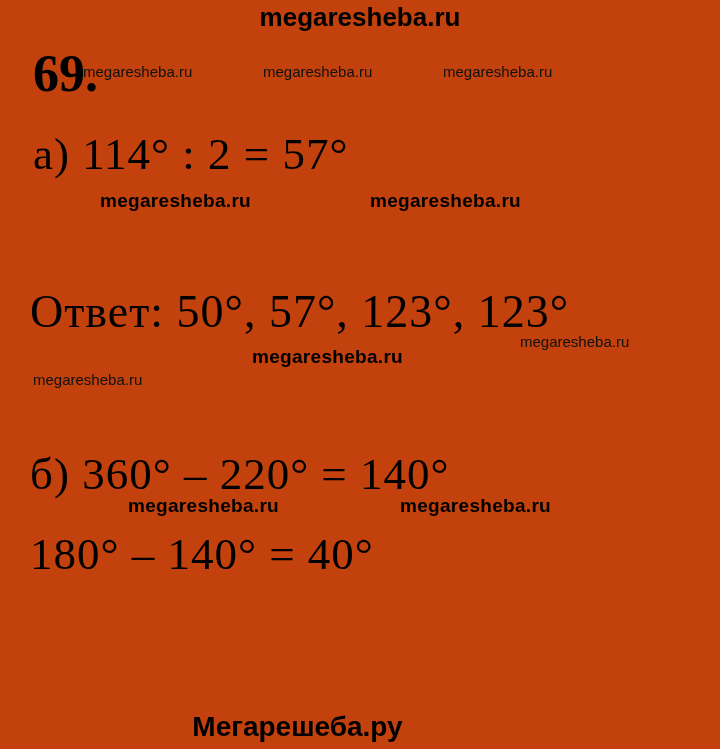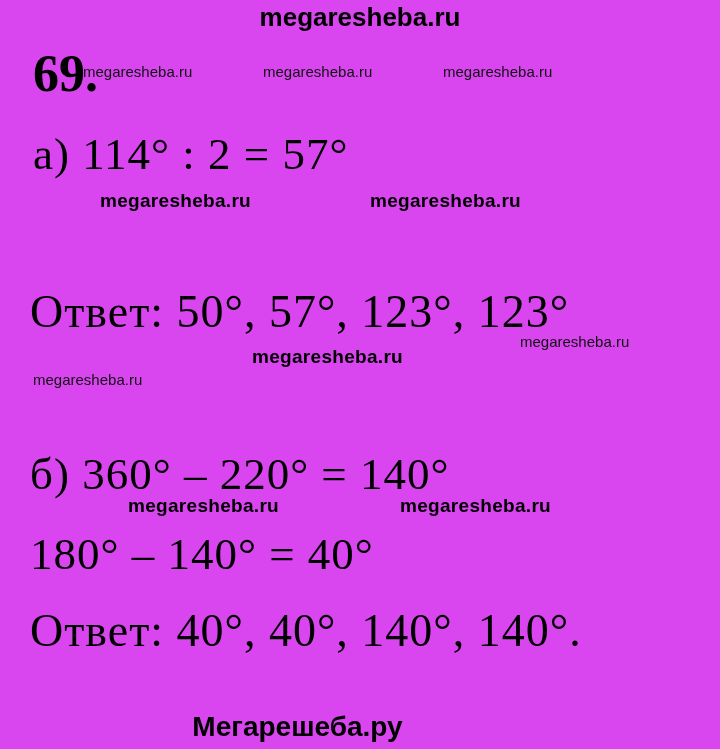--- a/index.html
+++ b/index.html
@@ -4,21 +4,21 @@
 <style>
   html, body {
     margin: 0;
     padding: 0;
     background: #ffffff;
   }
   .page {
     position: relative;
     width: 720px;
     height: 749px;
-    background: #d946ef;
+    background: #c2410c;
     overflow: hidden;
     font-family: "Liberation Serif", serif;
     color: #000000;
   }
   .abs { position: absolute; white-space: nowrap; }
   
   .eq {
     font-family: "Liberation Serif", serif;
     font-size: 45px;
     line-height: 1.05;
@@ -101,17 +101,16 @@
   <span class="abs wmb" style="left:252px; top:347px;">megaresheba.ru</span>
   <span class="abs wm" style="left:33px; top:371px;">megaresheba.ru</span>
 
   <div class="abs eq" style="left:30px; top:451px;">б) 360° – 220° = 140°</div>
 
   <span class="abs wmb" style="left:128px; top:496px;">megaresheba.ru</span>
   <span class="abs wmb" style="left:400px; top:496px;">megaresheba.ru</span>
 
   <div class="abs eq" style="left:30px; top:531px;">180° – 140° = 40°</div>
 
-  <div class="abs eq ans" style="left:30px; top:607px;">Ответ: 40°, 40°, 140°, 140°.</div>
 
   <div class="abs ftr">Мегарешеба.ру</div>
 
 </div>
 
 </body></html>

